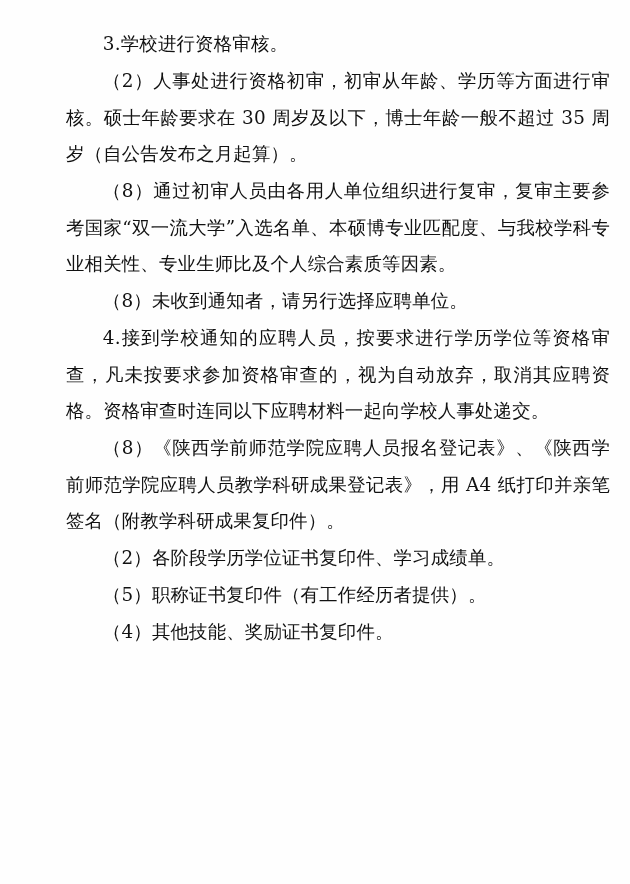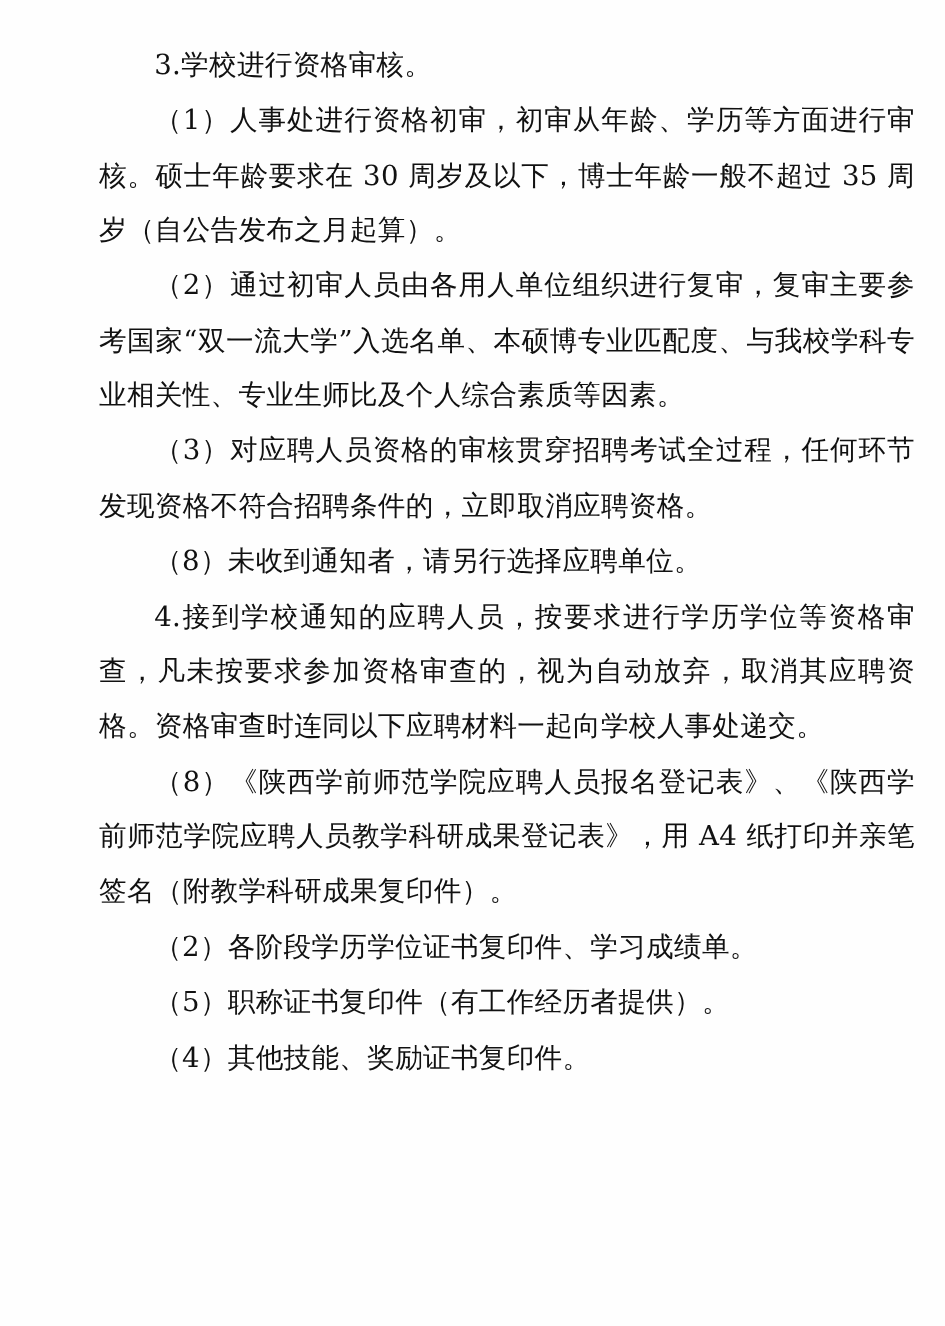--- a/index.html
+++ b/index.html
@@ -34,22 +34,21 @@
     color: #111111;
     white-space: normal;
     word-break: break-all;
   }
 </style>
 </head>
 <body>
 
 <div id="page">
   <p class="para">3.学校进行资格审核。</p>
-  <p class="para">（1）人事处进行资格初审，初审从年龄、学历等方面进行审核。硕士年龄要求在 30 周岁及以下，博士年龄一般不超过 35 周岁（自公告发布之月起算）。</p>
-  <p class="para">（2）通过初审人员由各用人单位组织进行复审，复审主要参考国家“双一流大学”入选名单、本硕博专业匹配度、与我校学科专业相关性、专业生师比及个人综合素质等因素。</p>
-  <p class="para">（3）对应聘人员资格的审核贯穿招聘考试全过程，任何环节发现资格不符合招聘条件的，立即取消应聘资格。</p>
+  <p class="para">（2）人事处进行资格初审，初审从年龄、学历等方面进行审核。硕士年龄要求在 30 周岁及以下，博士年龄一般不超过 35 周岁（自公告发布之月起算）。</p>
+  <p class="para">（8）通过初审人员由各用人单位组织进行复审，复审主要参考国家“双一流大学”入选名单、本硕博专业匹配度、与我校学科专业相关性、专业生师比及个人综合素质等因素。</p>
   <p class="para">（8）未收到通知者，请另行选择应聘单位。</p>
   <p class="para">4.接到学校通知的应聘人员，按要求进行学历学位等资格审查，凡未按要求参加资格审查的，视为自动放弃，取消其应聘资格。资格审查时连同以下应聘材料一起向学校人事处递交。</p>
   <p class="para">（8）《陕西学前师范学院应聘人员报名登记表》、《陕西学前师范学院应聘人员教学科研成果登记表》，用 A4 纸打印并亲笔签名（附教学科研成果复印件）。</p>
   <p class="para">（2）各阶段学历学位证书复印件、学习成绩单。</p>
   <p class="para">（5）职称证书复印件（有工作经历者提供）。</p>
   <p class="para">（4）其他技能、奖励证书复印件。</p>
 </div>
 
 </body></html>

